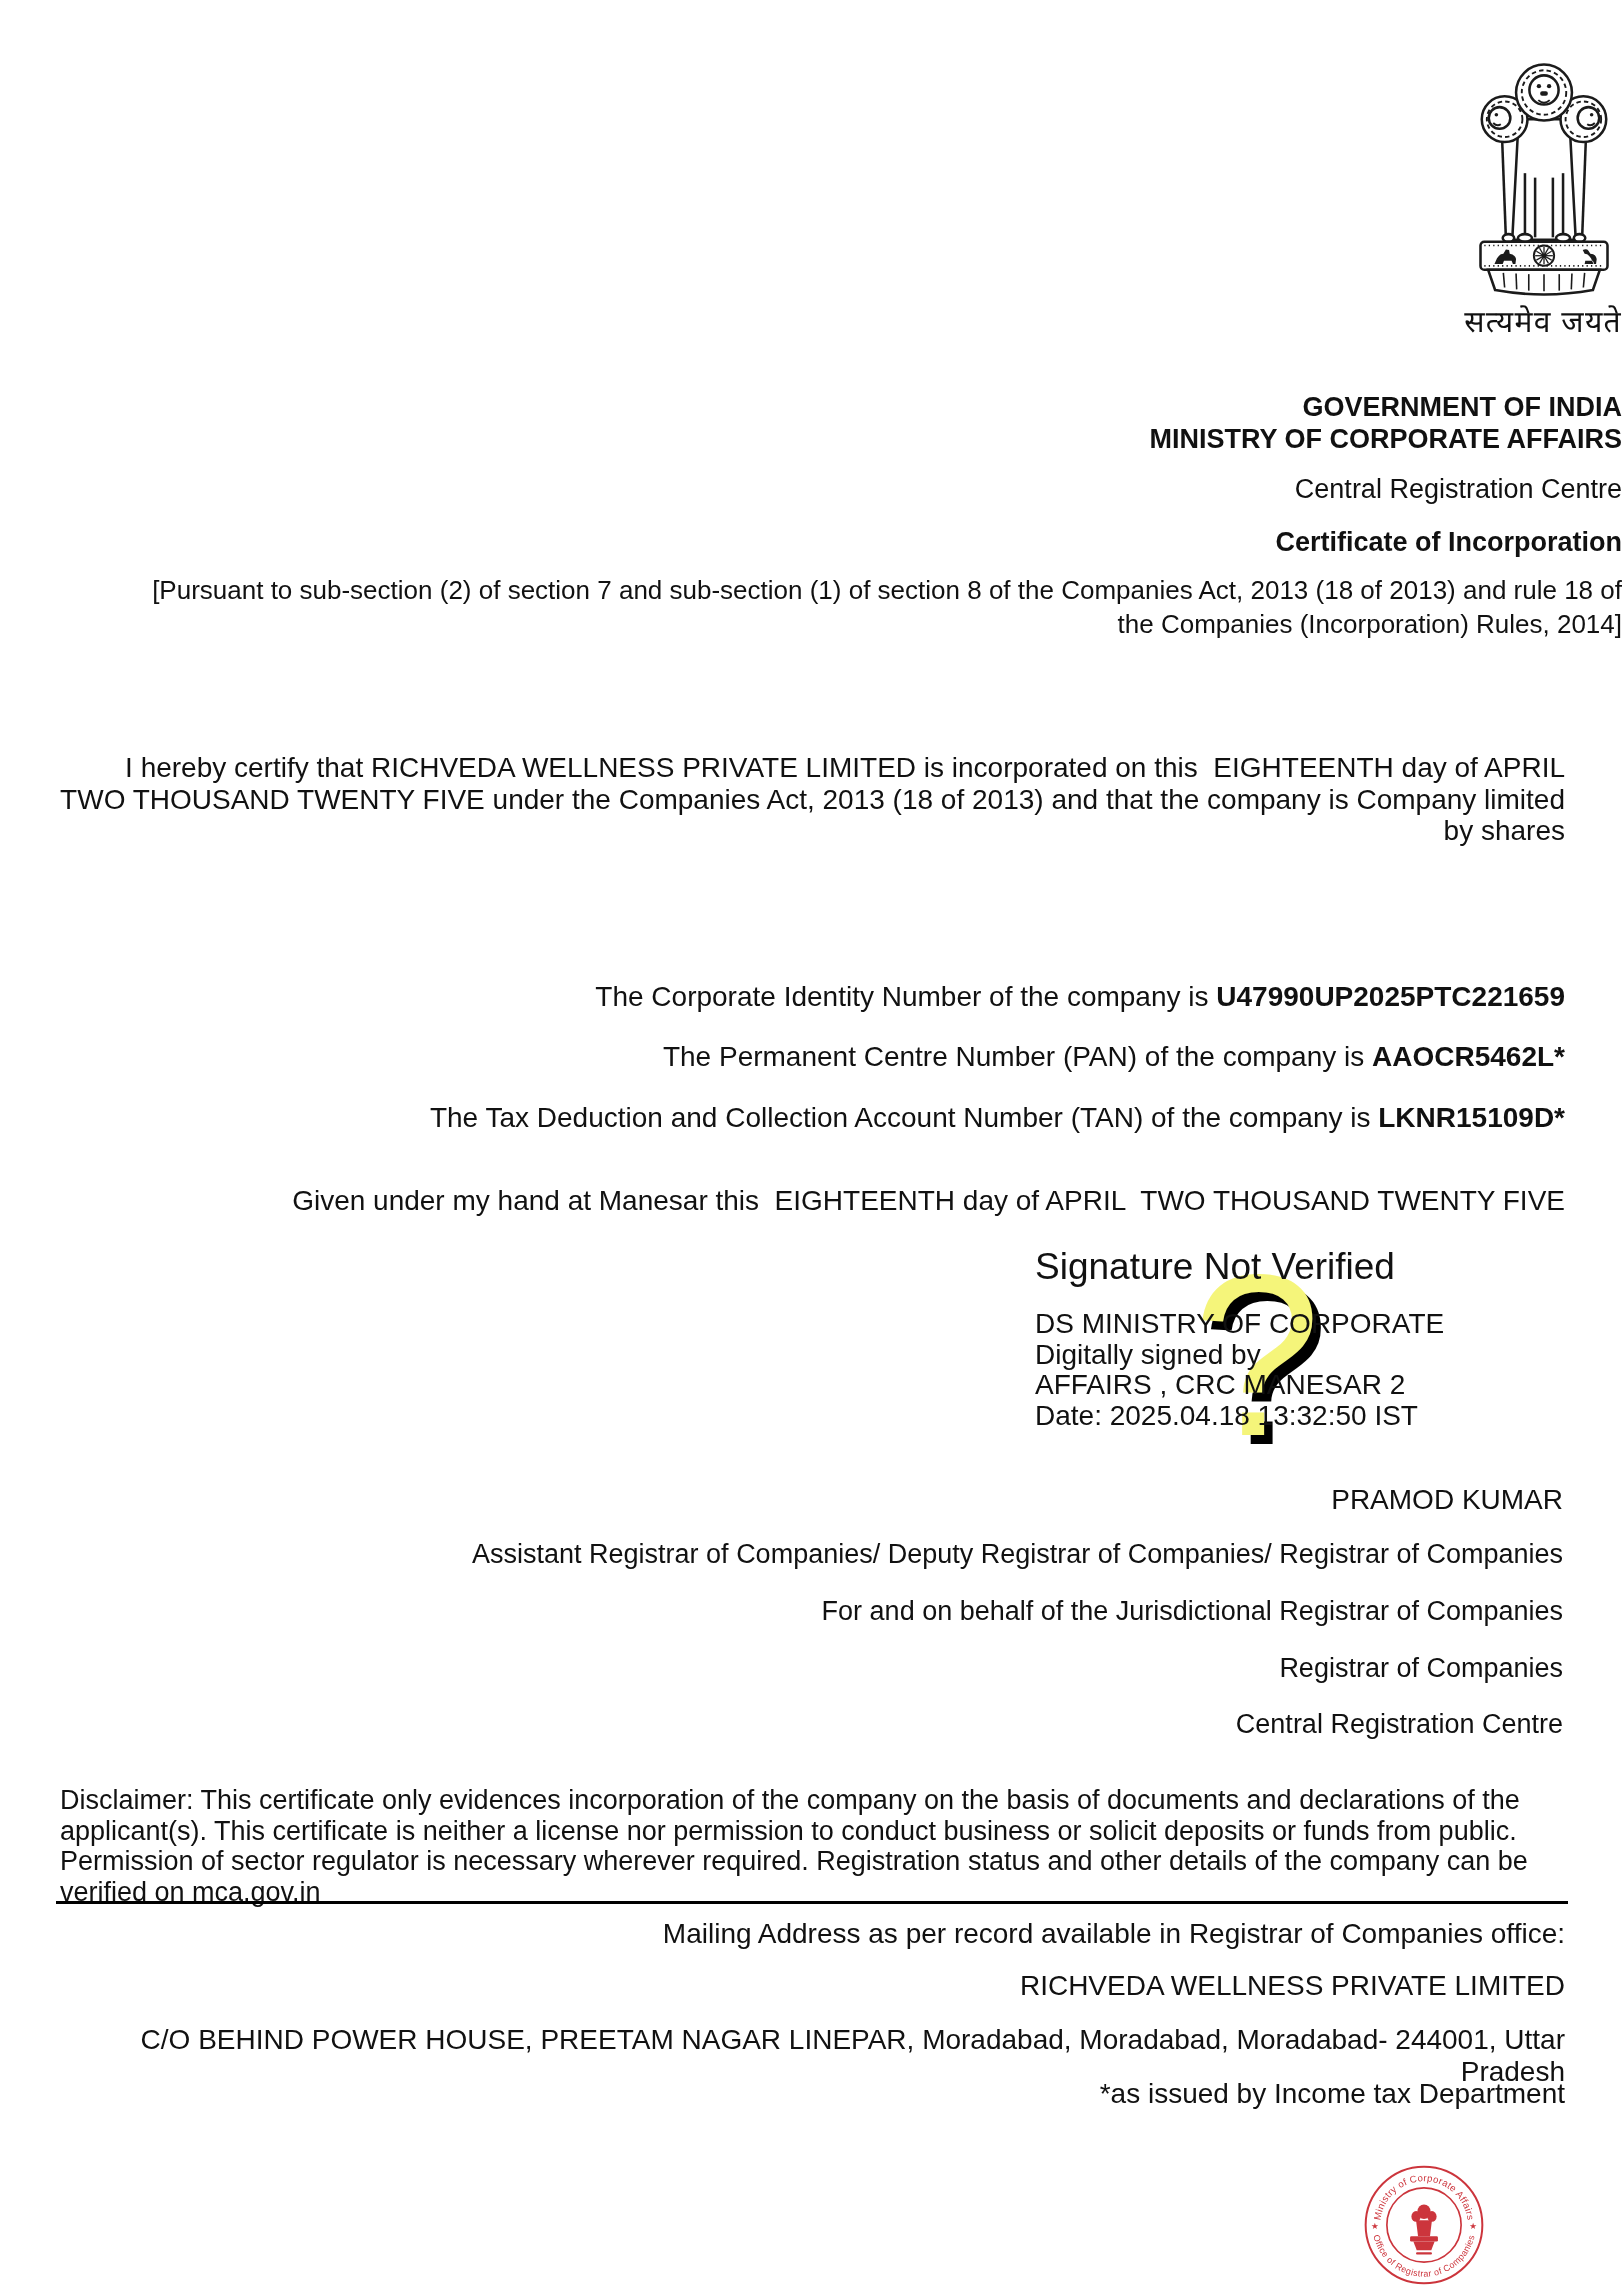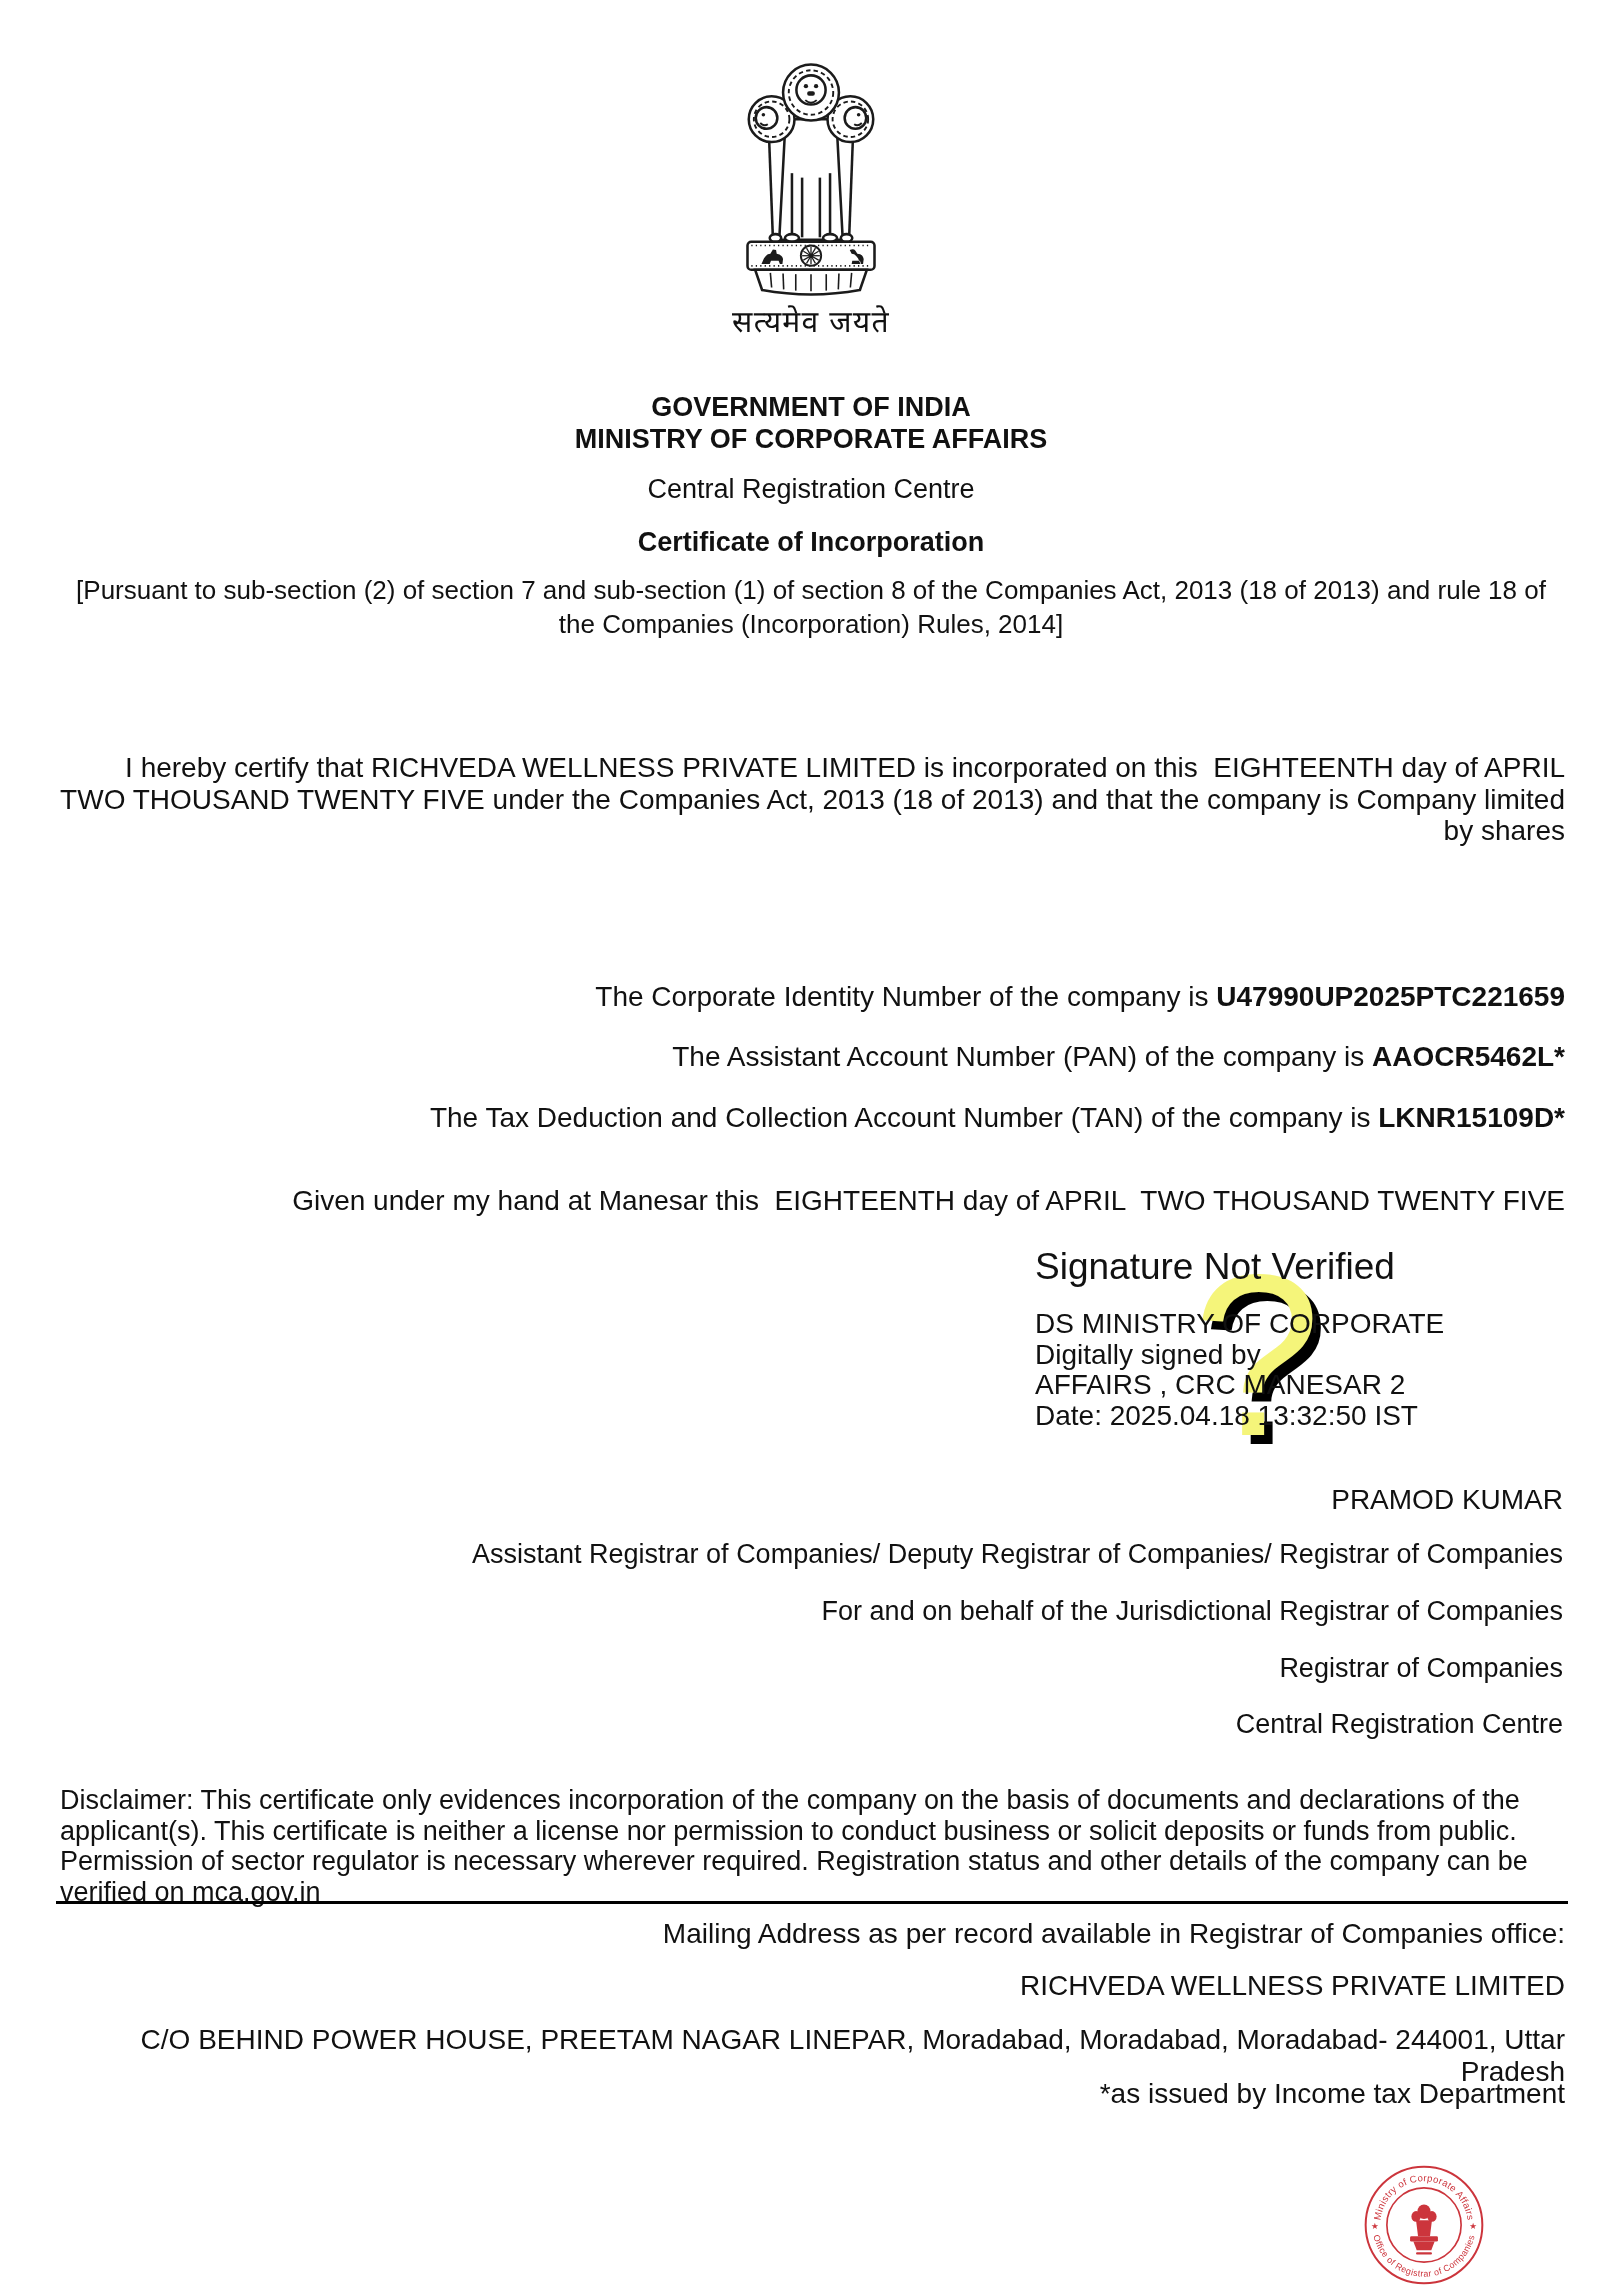--- a/index.html
+++ b/index.html
@@ -7,21 +7,21 @@
     position:relative;
     width:1622px;
     height:2295px;
     background:#ffffff;
     font-family:"Liberation Sans", sans-serif;
     color:#111111;
     overflow:hidden;
     margin:0 auto;
   }
   .abs{position:absolute;}
-  .centered{left:0;width:100%;text-align:center;}
+  .centered{left:0;width:100%;text-align:right;}
   .emblem-wrap{top:43px;}
   .emblem{width:156px;height:254px;}
   .motto{font-size:30px;margin-top:1.3px;letter-spacing:1.3px;}
   .gov-block{top:391px;font-weight:bold;font-size:27px;line-height:1.2;}
   .crc{top:474px;font-size:27px;}
   .cert-title{top:527px;font-size:27px;font-weight:bold;}
   .pursuant{top:574px;font-size:26px;line-height:1.3;}
   .pursuant .inner{display:inline-block;max-width:1485px;}
   .bodytext{left:60px;width:1505px;font-size:28px;line-height:1.13;white-space:pre-wrap;text-align:right;}
   .certify{top:752px;}
@@ -155,21 +155,21 @@
   <div class="abs centered crc">Central Registration Centre</div>
   <div class="abs centered cert-title">Certificate of Incorporation</div>
   <div class="abs centered pursuant">
     <span class="inner">[Pursuant to sub-section (2) of section 7 and sub-section (1) of section 8 of the Companies Act, 2013 (18 of 2013) and rule 18 of the Companies (Incorporation) Rules, 2014]</span>
   </div>
 
   <div class="abs bodytext certify">I hereby certify that RICHVEDA WELLNESS PRIVATE LIMITED is incorporated on this  EIGHTEENTH day of APRIL  TWO THOUSAND TWENTY FIVE under the Companies Act, 2013 (18 of 2013) and that the company is Company limited by shares</div>
 
   <div class="abs bodytext cin"><span>The Corporate Identity Number of the company is </span><span class="bold">U47990UP2025PTC221659</span></div>
 
-  <div class="abs bodytext pan"><span>The Assistant Account Number (PAN) of the company is </span><span class="bold">AAOCR5462L*</span></div>
+  <div class="abs bodytext pan"><span>The Permanent Centre Number (PAN) of the company is </span><span class="bold">AAOCR5462L*</span></div>
 
   <div class="abs bodytext tan"><span>The Tax Deduction and Collection Account Number (TAN) of the company is </span><span class="bold">LKNR15109D*</span></div>
 
   <div class="abs bodytext given">Given under my hand at Manesar this  EIGHTEENTH day of APRIL  TWO THOUSAND TWENTY FIVE</div>
 
   <div class="abs sig-block">
     <div class="sig-qm">?</div>
     <div class="sig-status">Signature Not Verified</div>
     <div class="sig-details">
       <div>DS MINISTRY OF CORPORATE</div>

